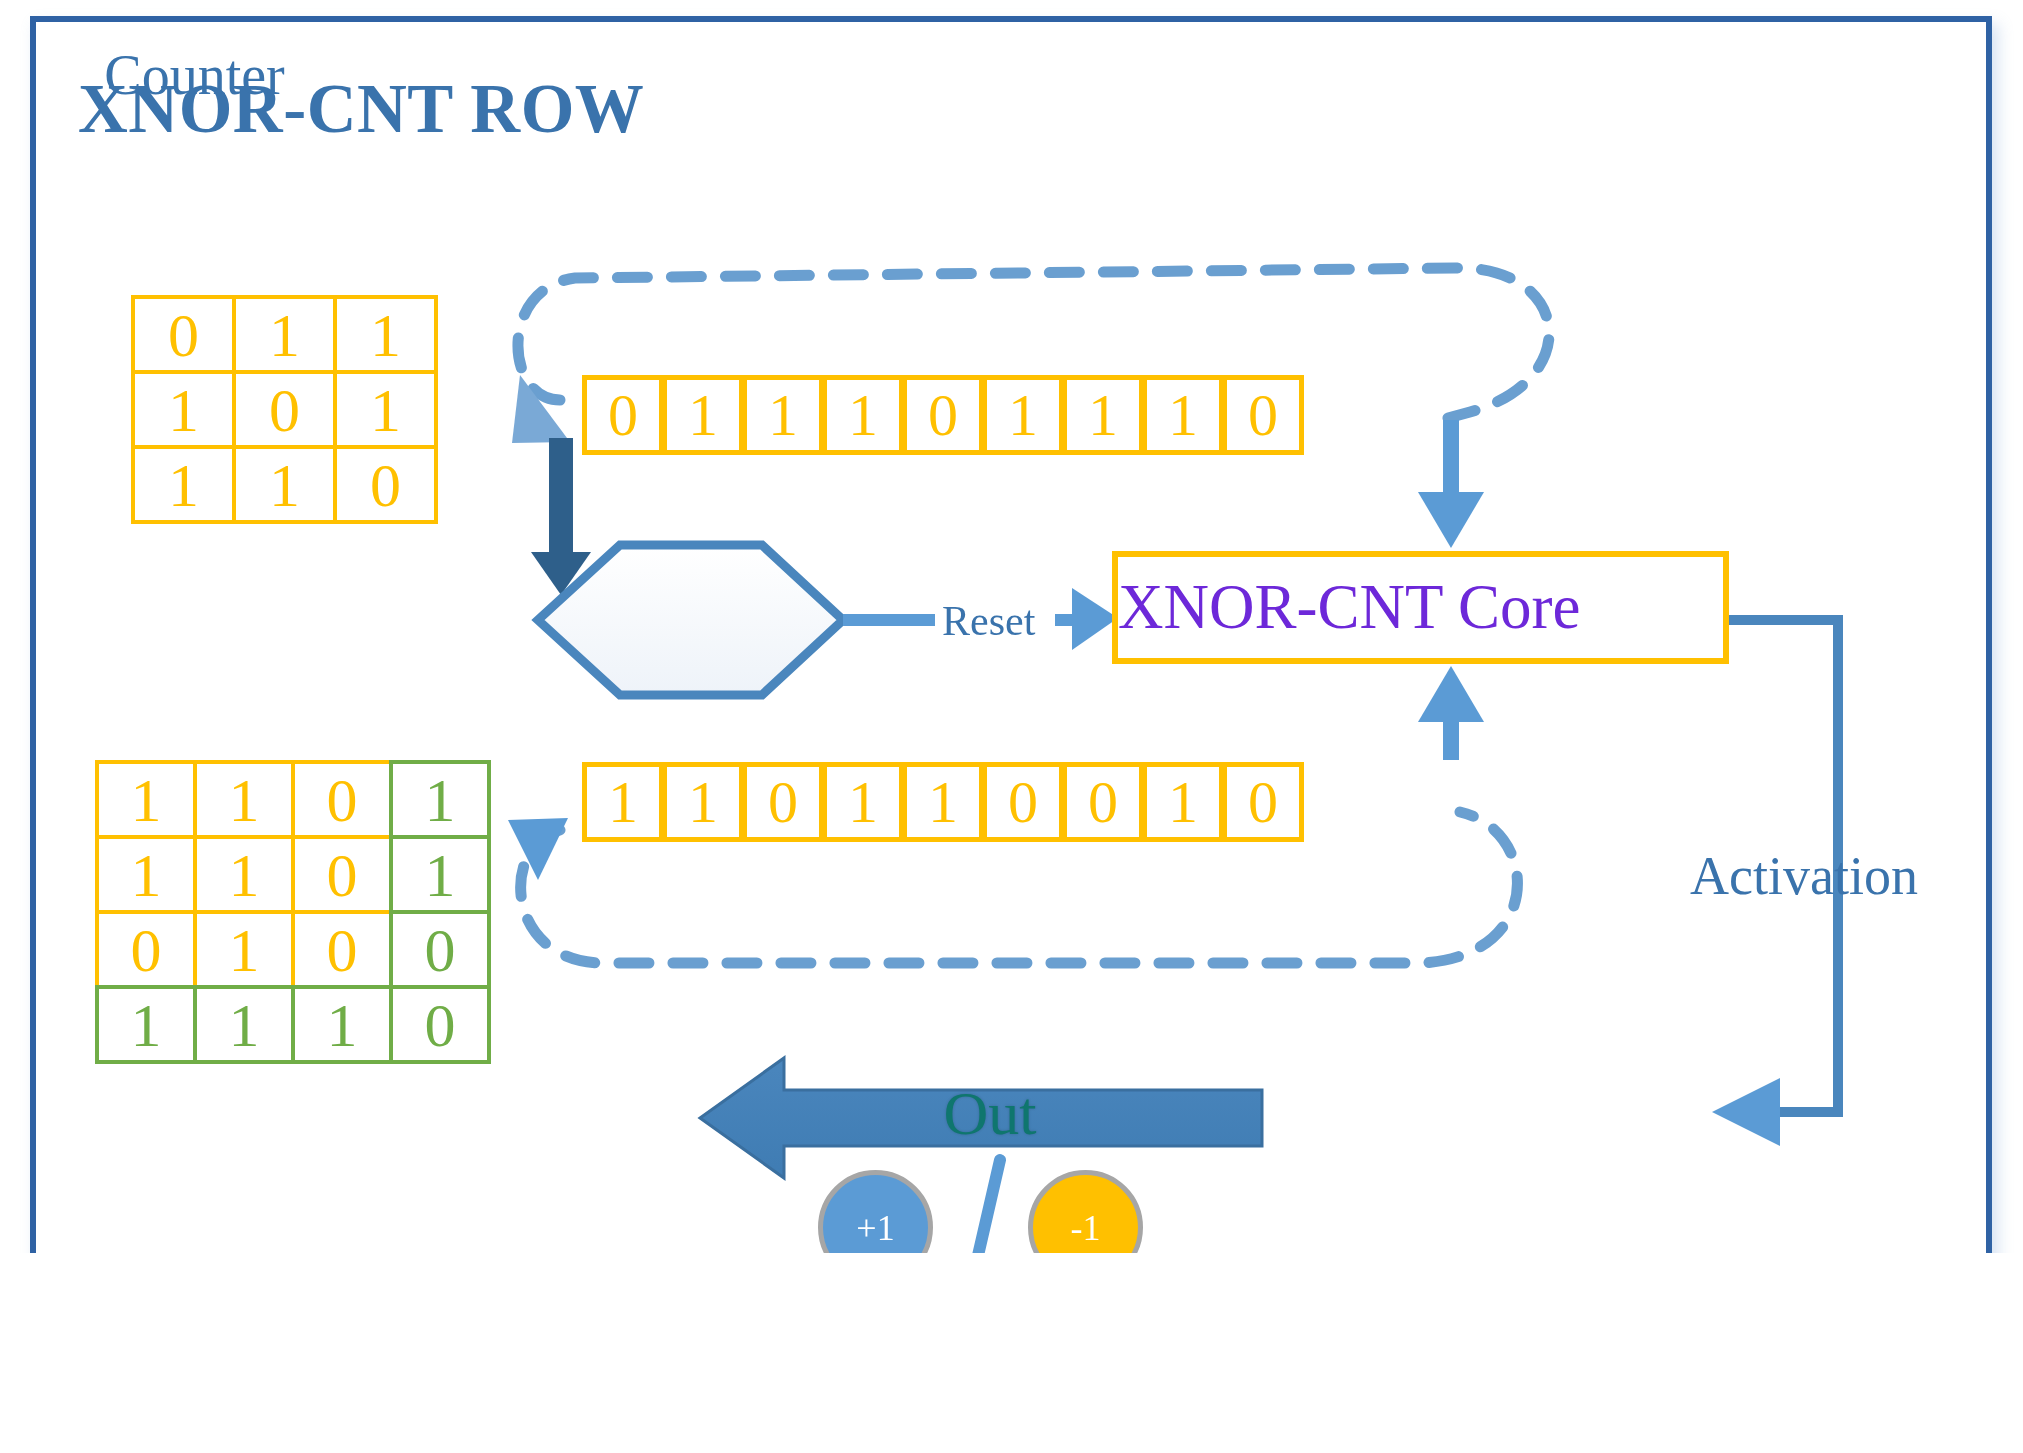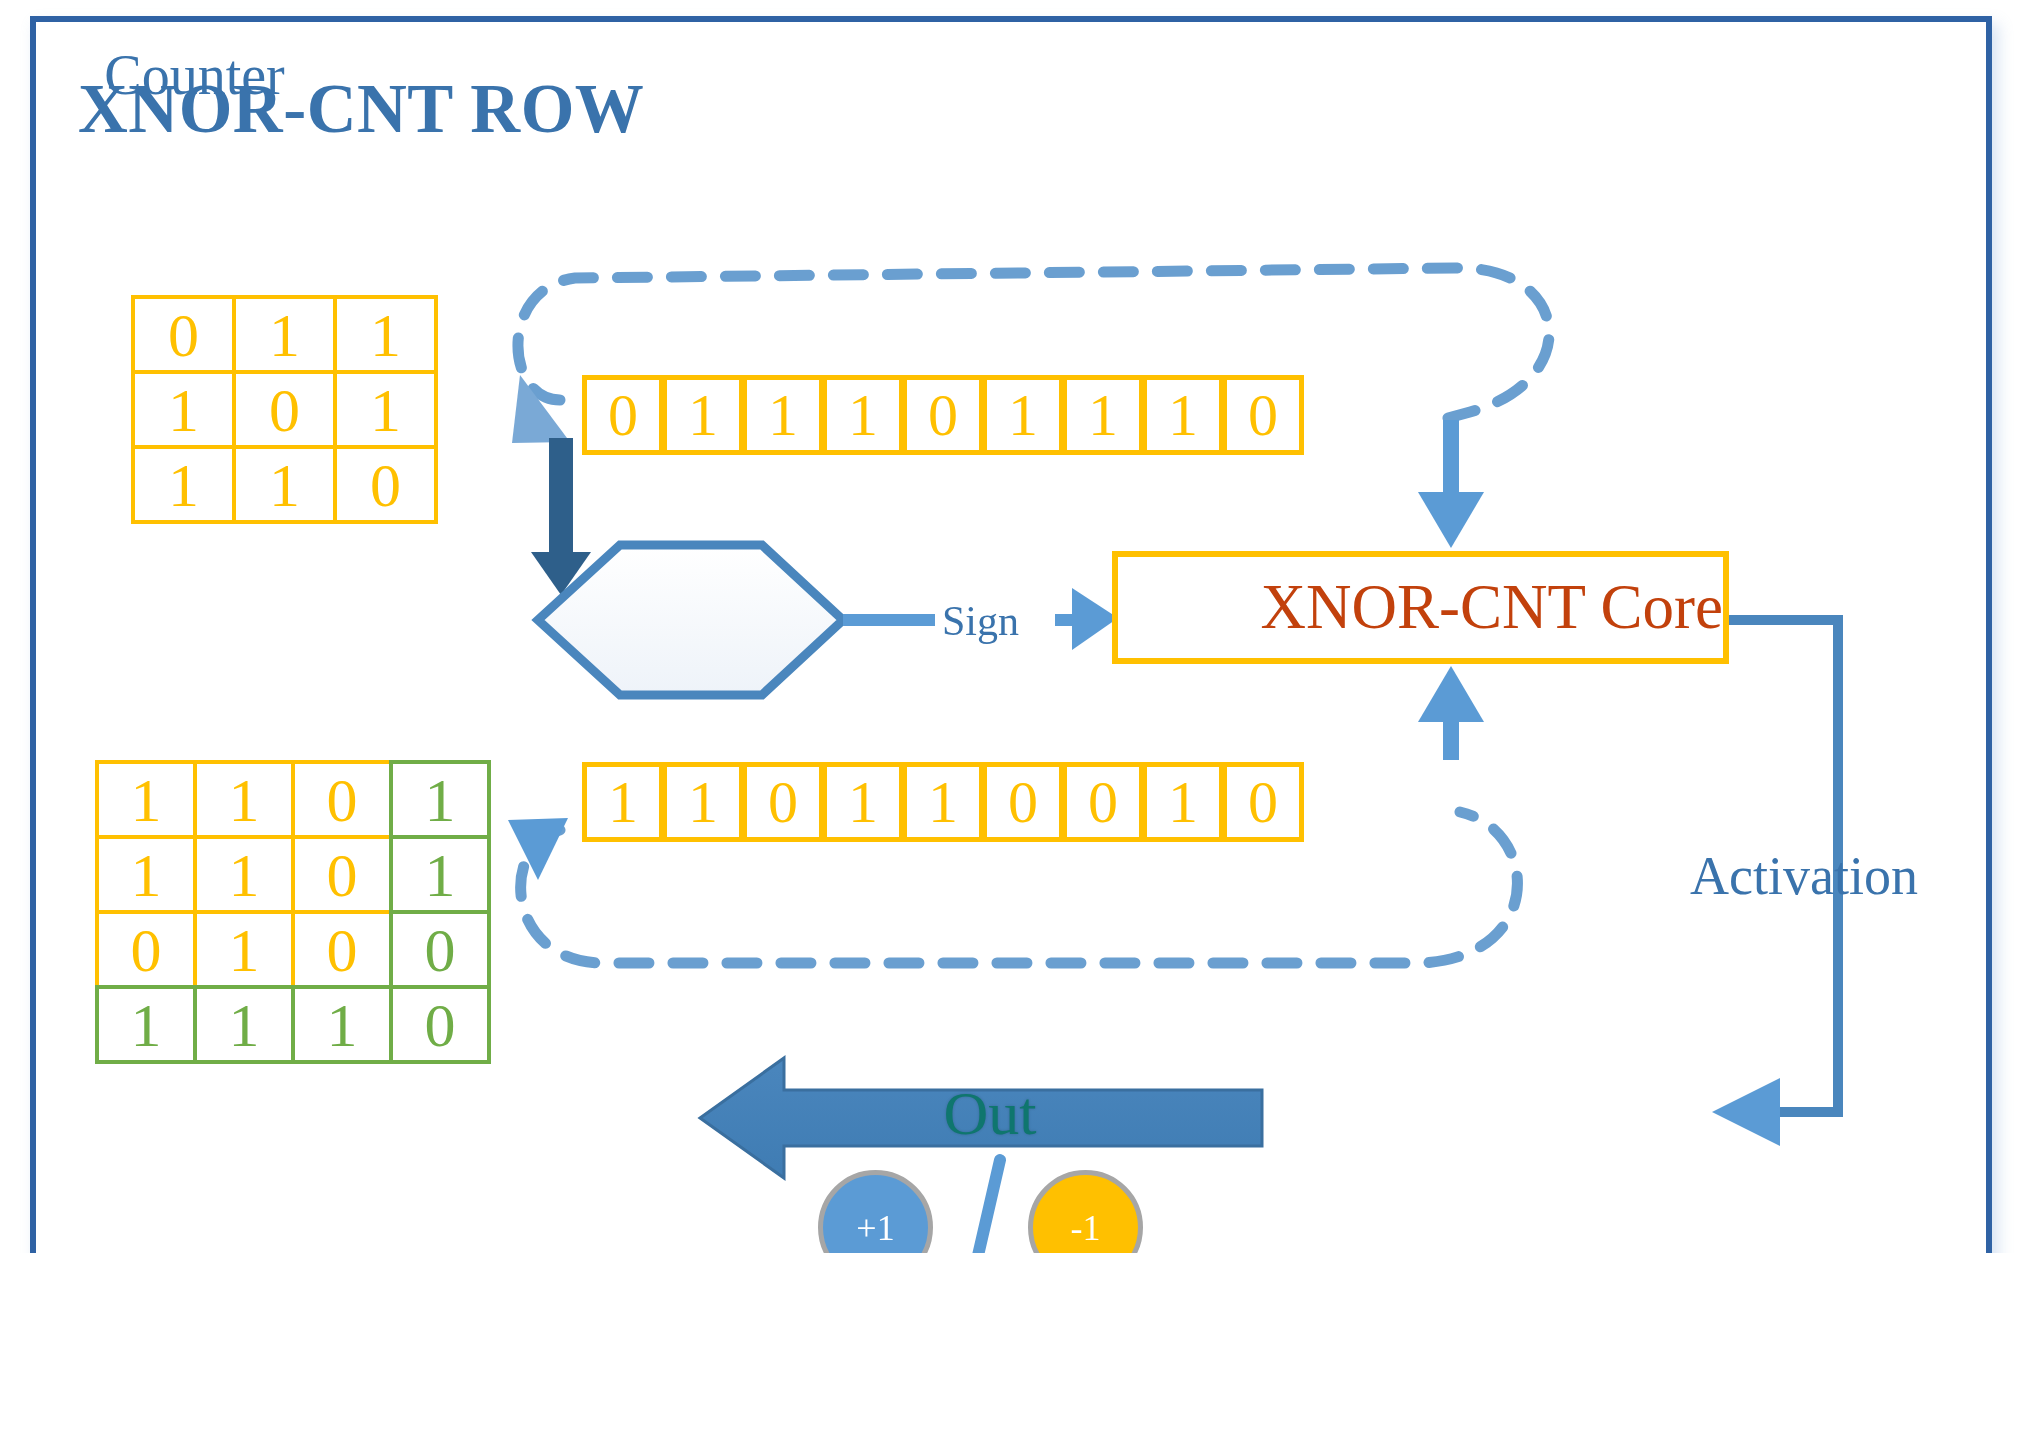--- a/index.html
+++ b/index.html
@@ -110,22 +110,22 @@
     padding-left: 42px;
   }
   
   .obox {
     position: absolute;
     box-sizing: border-box;
     border: 6px solid #ffc000;
     background: #ffffff;
     display: flex;
     align-items: center;
-    justify-content: flex-end;
-    color: #c2410c;
+    justify-content: flex-start;
+    color: #6d28d9;
     white-space: nowrap;
   }
   #core-box {
     left: 1112px;
     top: 551px;
     width: 617px;
     height: 113px;
     font-size: 63px;
   }
   #sign-box {
@@ -337,21 +337,21 @@
     </g>
   </svg>
 
   <div id="counter-label">Counter</div>
 
   <div id="core-box" class="obox">
     <span>XNOR-CNT Core</span>
   </div>
 
 
-  <div id="reset-label" class="blabel">Sign</div>
+  <div id="reset-label" class="blabel">Reset</div>
 
   <div id="activation-label" class="blabel">Activation</div>
 
   <div id="out-text">Out</div>
 
   <div id="circle-plus" class="circle">
     <span>+1</span>
   </div>
   <div id="circle-minus" class="circle">
     <span>-1</span>

